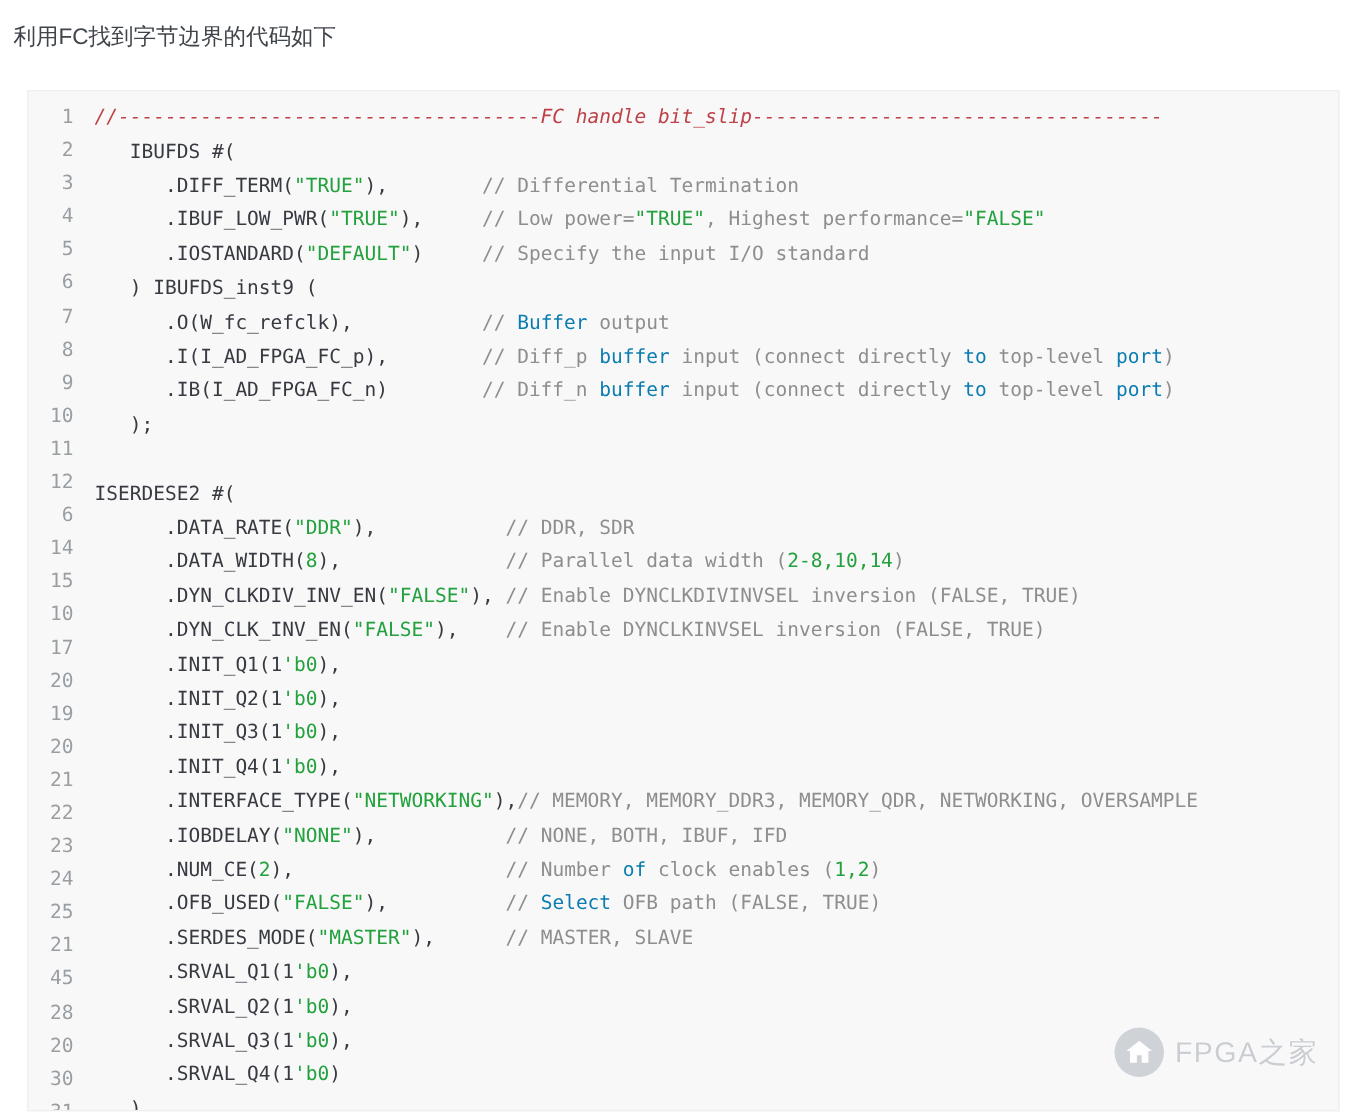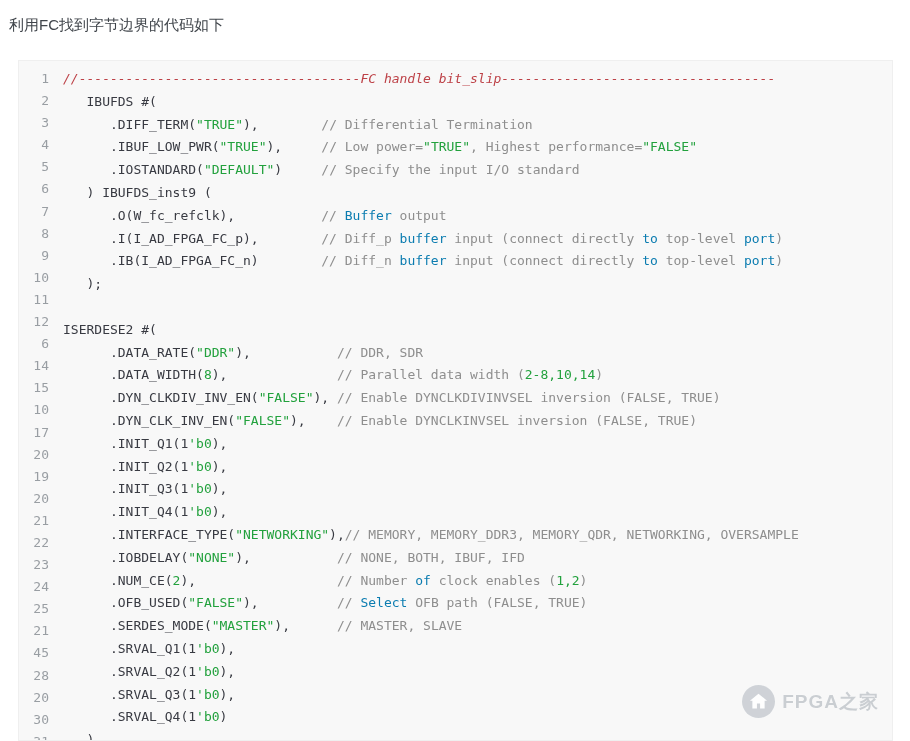--- a/index.html
+++ b/index.html
@@ -71,21 +71,21 @@
     width: 33px; height: 33px;
     border-radius: 50%;
     background: #cdd1d6;
     display: flex;
     align-items: center;
     justify-content: center;
     flex: none;
   }
   .wm-text {
     font-size: 19px;
-    font-weight: bold;
+    font-weight: normal;
     color: #c8ccd1;
     letter-spacing: 1px;
     text-shadow: 0 0 1px #ffffff;
   }
 </style>
 </head>
 <body>
 
 <div class="page">
 

